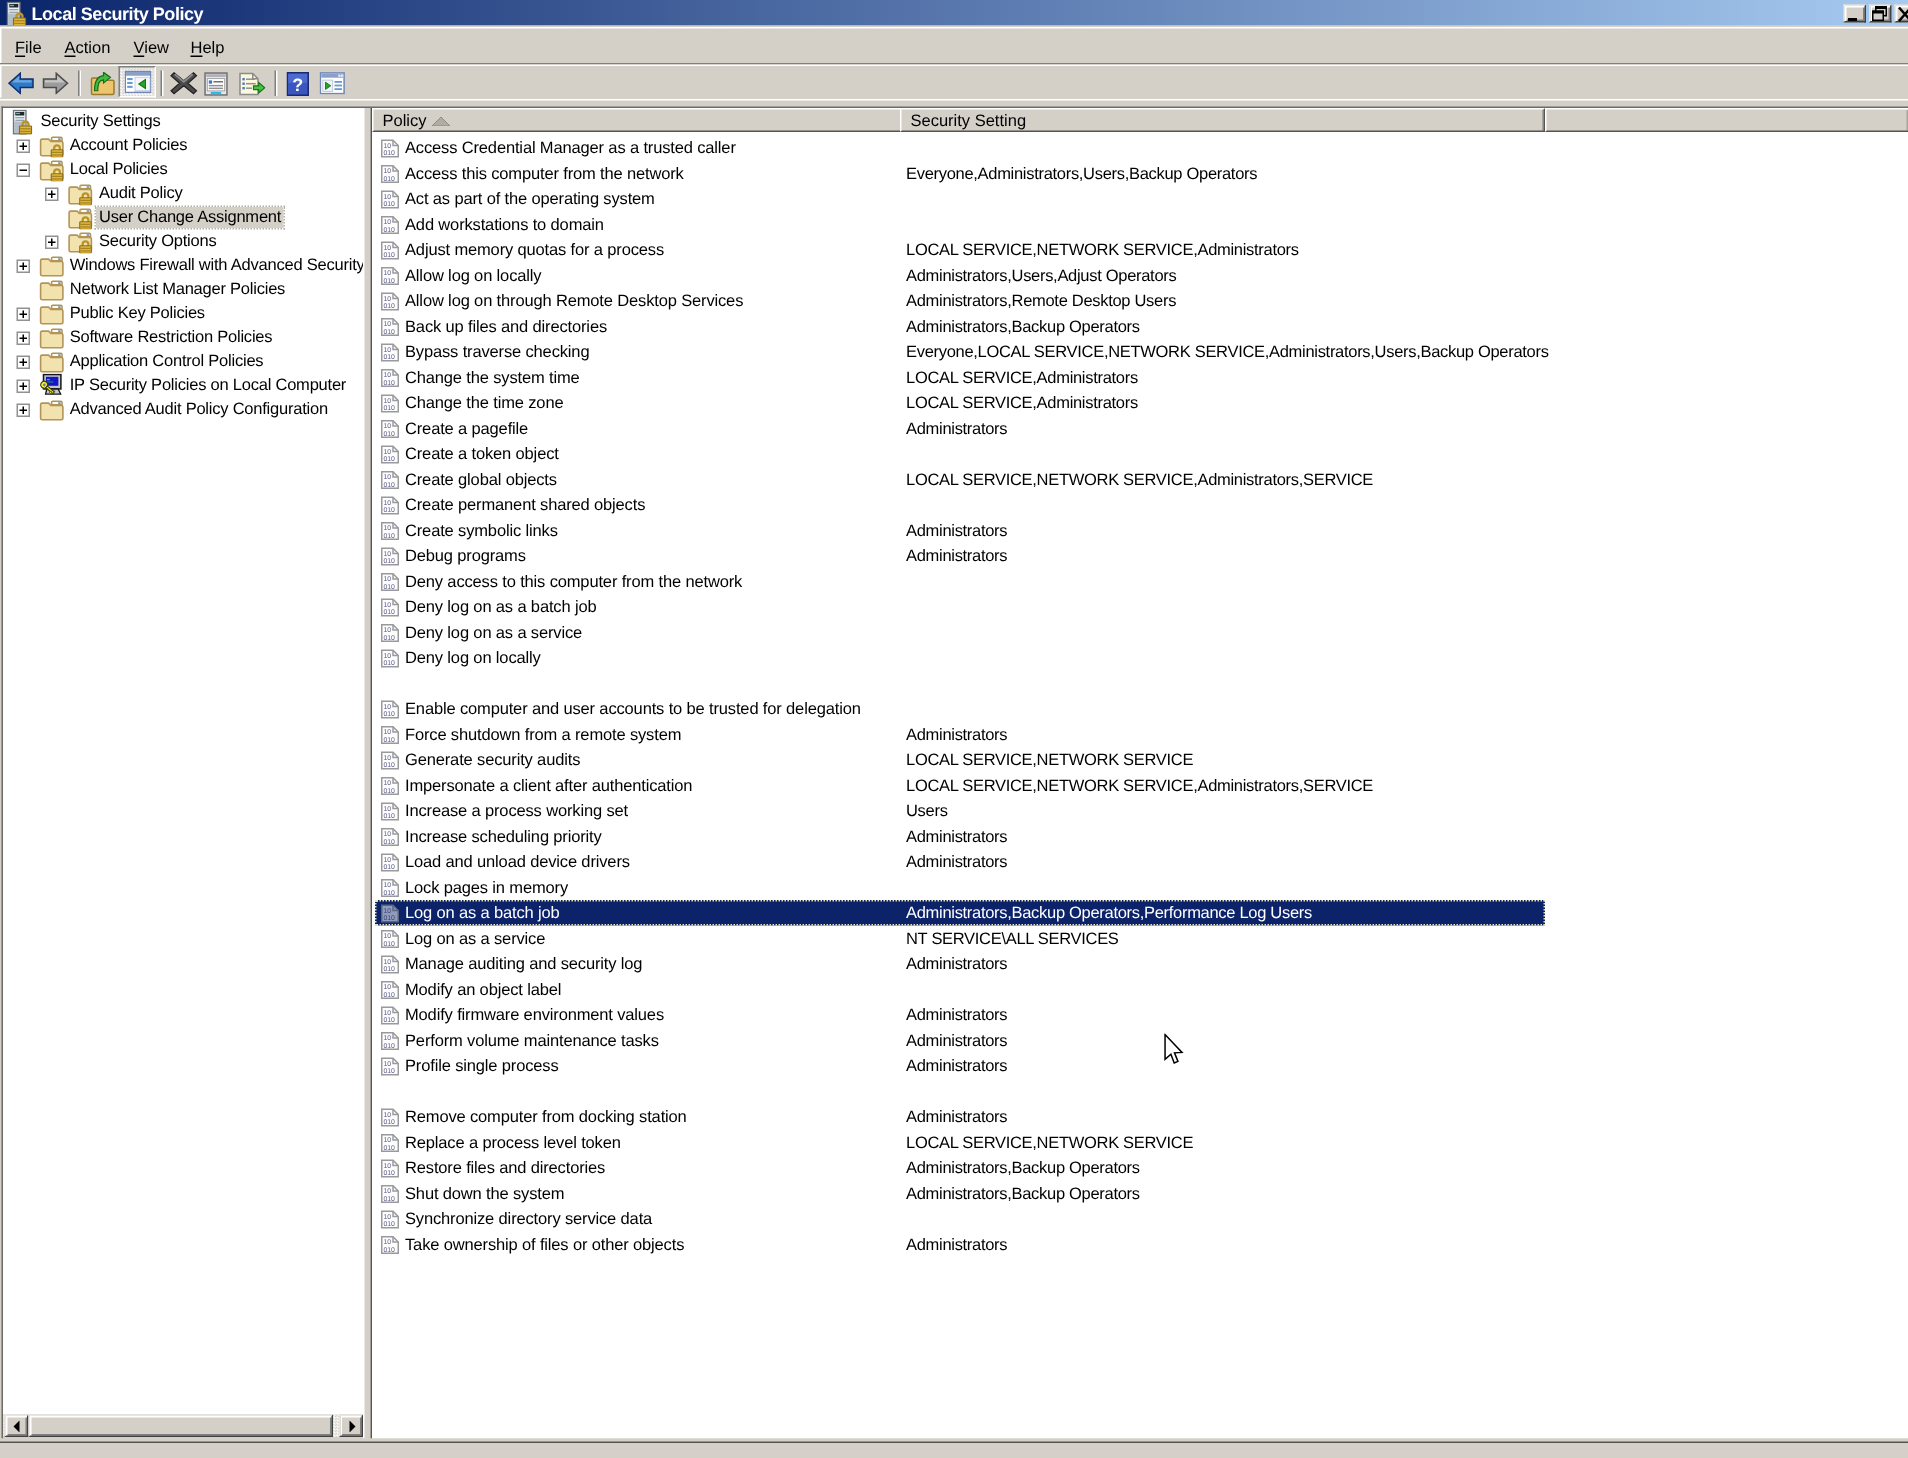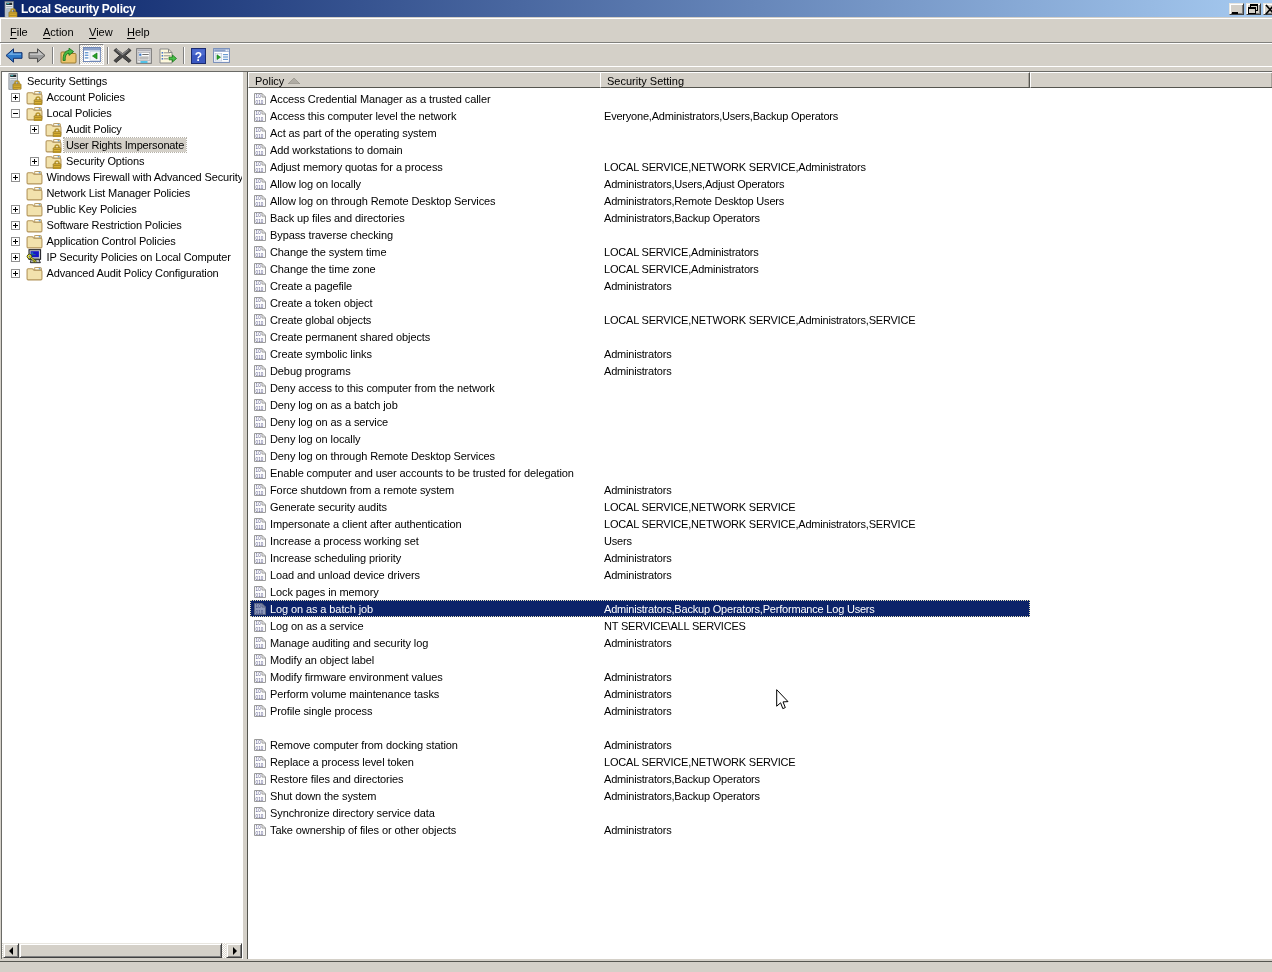--- a/index.html
+++ b/index.html
@@ -225,21 +225,21 @@
       </span>
 <svg style="position:absolute;left:43px;top:1px" width="17" height="15">
         <use href="#flock"></use>
       </svg>
 <span class="lbl" style="left:64px">Audit Policy</span>
 </div>
 <div class="trow" style="left:0;top:64.5px;width:240px">
 <svg style="position:absolute;left:43px;top:1px" width="17" height="15">
         <use href="#flock"></use>
       </svg>
-<span class="lbl tsel" style="left:64px">User Rights Impersonate</span>
+<span class="lbl tsel" style="left:64px">User Change Assignment</span>
 </div>
 <div class="trow" style="left:0;top:80.5px;width:240px">
 <span class="eb" style="left:28px">
         <i></i>
         <b></b>
       </span>
 <svg style="position:absolute;left:43px;top:1px" width="17" height="15">
         <use href="#flock"></use>
       </svg>
 <span class="lbl" style="left:64px">Security Options</span>
@@ -326,21 +326,21 @@
 <div class="lrow" style="top:18px;width:1023px">
 <svg width="14" height="14">
         <use href="#pol"></use>
       </svg>
 <span class="nm">Access Credential Manager as a trusted caller</span>
 </div>
 <div class="lrow" style="top:35px;width:1023px">
 <svg width="14" height="14">
         <use href="#pol"></use>
       </svg>
-<span class="nm">Access this computer level the network</span>
+<span class="nm">Access this computer from the network</span>
 <span class="st">Everyone,Administrators,Users,Backup Operators</span>
 </div>
 <div class="lrow" style="top:52px;width:1023px">
 <svg width="14" height="14">
         <use href="#pol"></use>
       </svg>
 <span class="nm">Act as part of the operating system</span>
 </div>
 <div class="lrow" style="top:69px;width:1023px">
 <svg width="14" height="14">
@@ -374,20 +374,21 @@
         <use href="#pol"></use>
       </svg>
 <span class="nm">Back up files and directories</span>
 <span class="st">Administrators,Backup Operators</span>
 </div>
 <div class="lrow" style="top:154px;width:1079px">
 <svg width="14" height="14">
         <use href="#pol"></use>
       </svg>
 <span class="nm">Bypass traverse checking</span>
+<span class="st">Everyone,LOCAL SERVICE,NETWORK SERVICE,Administrators,Users,Backup Operators</span>
 </div>
 <div class="lrow" style="top:171px;width:1023px">
 <svg width="14" height="14">
         <use href="#pol"></use>
       </svg>
 <span class="nm">Change the system time</span>
 <span class="st">LOCAL SERVICE,Administrators</span>
 </div>
 <div class="lrow" style="top:188px;width:1023px">
 <svg width="14" height="14">
@@ -452,26 +453,20 @@
 <svg width="14" height="14">
         <use href="#pol"></use>
       </svg>
 <span class="nm">Deny log on as a service</span>
 </div>
 <div class="lrow" style="top:358px;width:1023px">
 <svg width="14" height="14">
         <use href="#pol"></use>
       </svg>
 <span class="nm">Deny log on locally</span>
-</div>
-<div class="lrow" style="top:375px;width:1023px">
-<svg width="14" height="14">
-        <use href="#pol"></use>
-      </svg>
-<span class="nm">Deny log on through Remote Desktop Services</span>
 </div>
 <div class="lrow" style="top:392px;width:1023px">
 <svg width="14" height="14">
         <use href="#pol"></use>
       </svg>
 <span class="nm">Enable computer and user accounts to be trusted for delegation</span>
 </div>
 <div class="lrow" style="top:409px;width:1023px">
 <svg width="14" height="14">
         <use href="#pol"></use>

